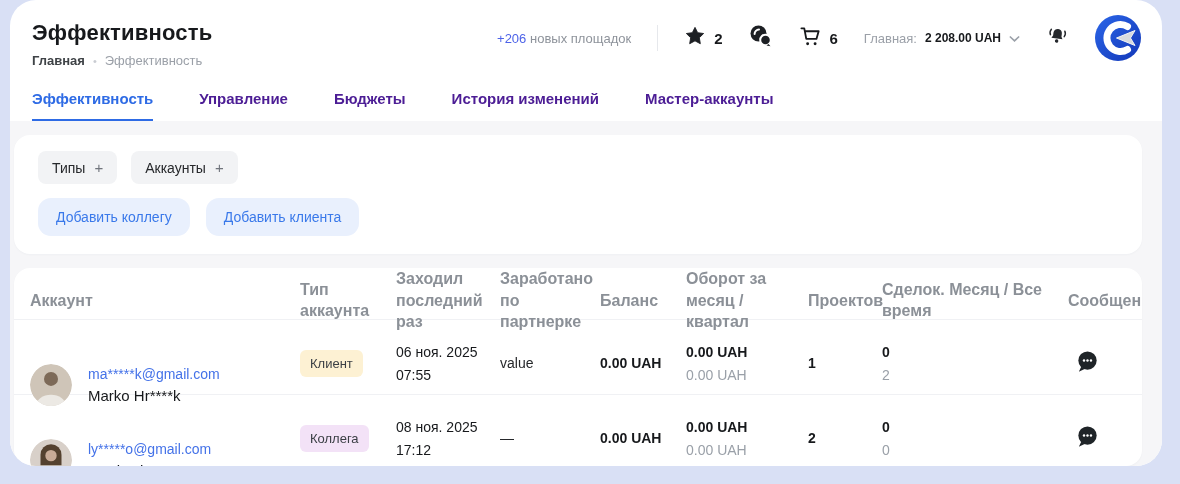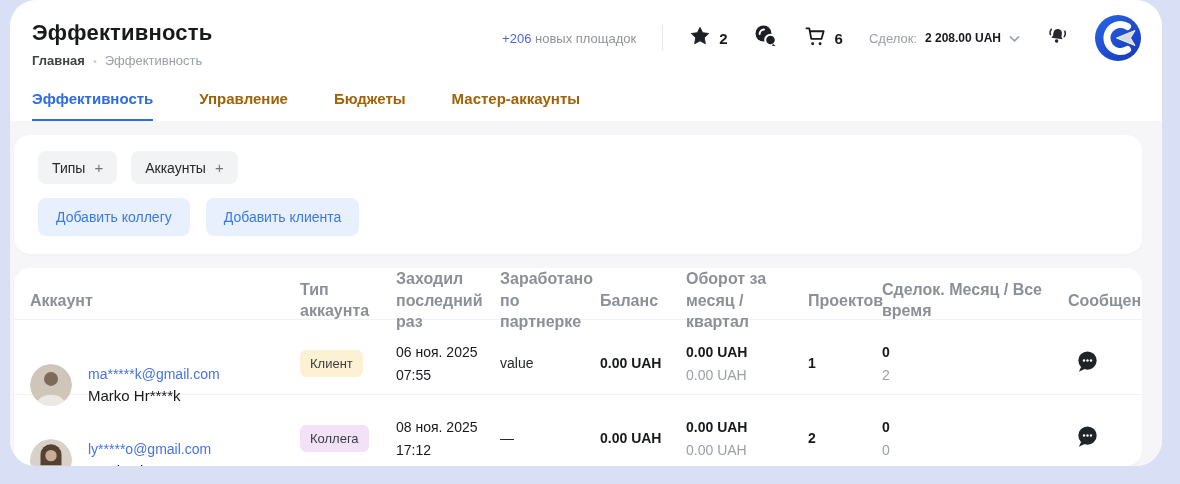--- a/index.html
+++ b/index.html
@@ -38,21 +38,21 @@
   .icon-stat .num { font-size:15px; font-weight:700; color:#17191c; }
   .balance { display:flex; align-items:center; gap:8px; cursor:pointer; }
   .balance .lbl { font-size:13px; color:#9ba0a8; }
   .balance .val { font-size:12px; font-weight:700; color:#17191c; white-space:nowrap; }
   .bell-btn { cursor:pointer; display:flex; align-items:center; transform:rotate(8deg); }
   .logo { width:48px; height:48px; cursor:pointer; }
 
   
   .tabs { display:flex; gap:46px; padding:0 22px; margin-top:22px; }
   .tab {
-    font-size:15px; font-weight:700; color:#a16207;
+    font-size:15px; font-weight:700; color:#4c1d95;
     padding-bottom:12px; cursor:pointer; border-bottom:2px solid transparent;
     white-space:nowrap;
   }
   .tab.active { color:#2e6be5; border-bottom-color:#2e6be5; }
 
   
   .content {
     flex:1; background:#f6f6f8;
     padding:14px 20px 0 4px;
     display:flex; flex-direction:column; gap:14px;
@@ -62,21 +62,21 @@
   .filter-card { padding:16px 24px 18px 24px; flex:none; }
   .chips-row { display:flex; gap:14px; }
   .chip {
     background:#f2f3f5; border-radius:8px; padding:8px 14px;
     font-size:14px; color:#26282b; cursor:pointer;
     display:flex; align-items:center; gap:9px;
   }
   .chip .plus { color:#70747c; font-size:15px; }
   .btns-row { display:flex; gap:16px; margin-top:14px; }
   .blue-btn {
-    background:#e9f0fd; color:#3a79ea; border:none; border-radius:8px;
+    background:#e9f0fd; color:#3a79ea; border:none; border-radius:13px;
     padding:11px 18px; font-size:14px; font-weight:500; cursor:pointer;
     font-family:"Liberation Sans", sans-serif;
   }
 
   
   .table-card { flex:1; overflow:hidden; display:flex; flex-direction:column; }
   .trow {
     display:grid;
     grid-template-columns:270px 96px 104px 100px 86px 122px 74px 186px 1fr;
     padding:0 16px; align-items:center;
@@ -159,21 +159,21 @@
           <svg width="23" height="23" viewBox="0 0 24 24" fill="none" stroke="#17191c" stroke-width="1.9" stroke-linejoin="round" stroke-linecap="round">
             <path d="M2.5 3.5 h3 l2.1 11 h10.6 l2.3 -8 H6.2"></path>
             <circle cx="9" cy="19.6" r="1.5" fill="#17191c" stroke="none"></circle>
             <circle cx="16.8" cy="19.6" r="1.5" fill="#17191c" stroke="none"></circle>
           </svg>
         </span>
         <span class="num">6</span>
       </div>
 
       <div class="balance">
-        <span class="lbl">Сделок:</span>
+        <span class="lbl">Главная:</span>
         <span class="val">2 208.00 UAH</span>
         <span>
           <svg width="11" height="8" viewBox="0 0 12 8">
               <path d="M1.5 1.8 L6 6 L10.5 1.8" stroke="#9aa0a8" stroke-width="1.8" fill="none" stroke-linecap="round"></path>
             </svg>
         </span>
       </div>
 
       <div class="bell-btn">
         <span>
@@ -199,20 +199,21 @@
           <path d="M41 16.5 L22.5 24 L41 31.5 L36.5 24 Z" fill="#d7dade" stroke="#f2f3f5" stroke-width="1"></path>
         </svg>
       </div>
     </div>
   </div>
 
   <div class="tabs">
     <div class="tab active">Эффективность</div>
     <div class="tab">Управление</div>
     <div class="tab">Бюджеты</div>
+    <div class="tab">История изменений</div>
     <div class="tab">Мастер-аккаунты</div>
   </div>
 
   <div class="content">
 
     <div class="card filter-card">
       <div class="chips-row">
         <div class="chip">
           <span>Типы</span>
           <span class="plus">+</span>

